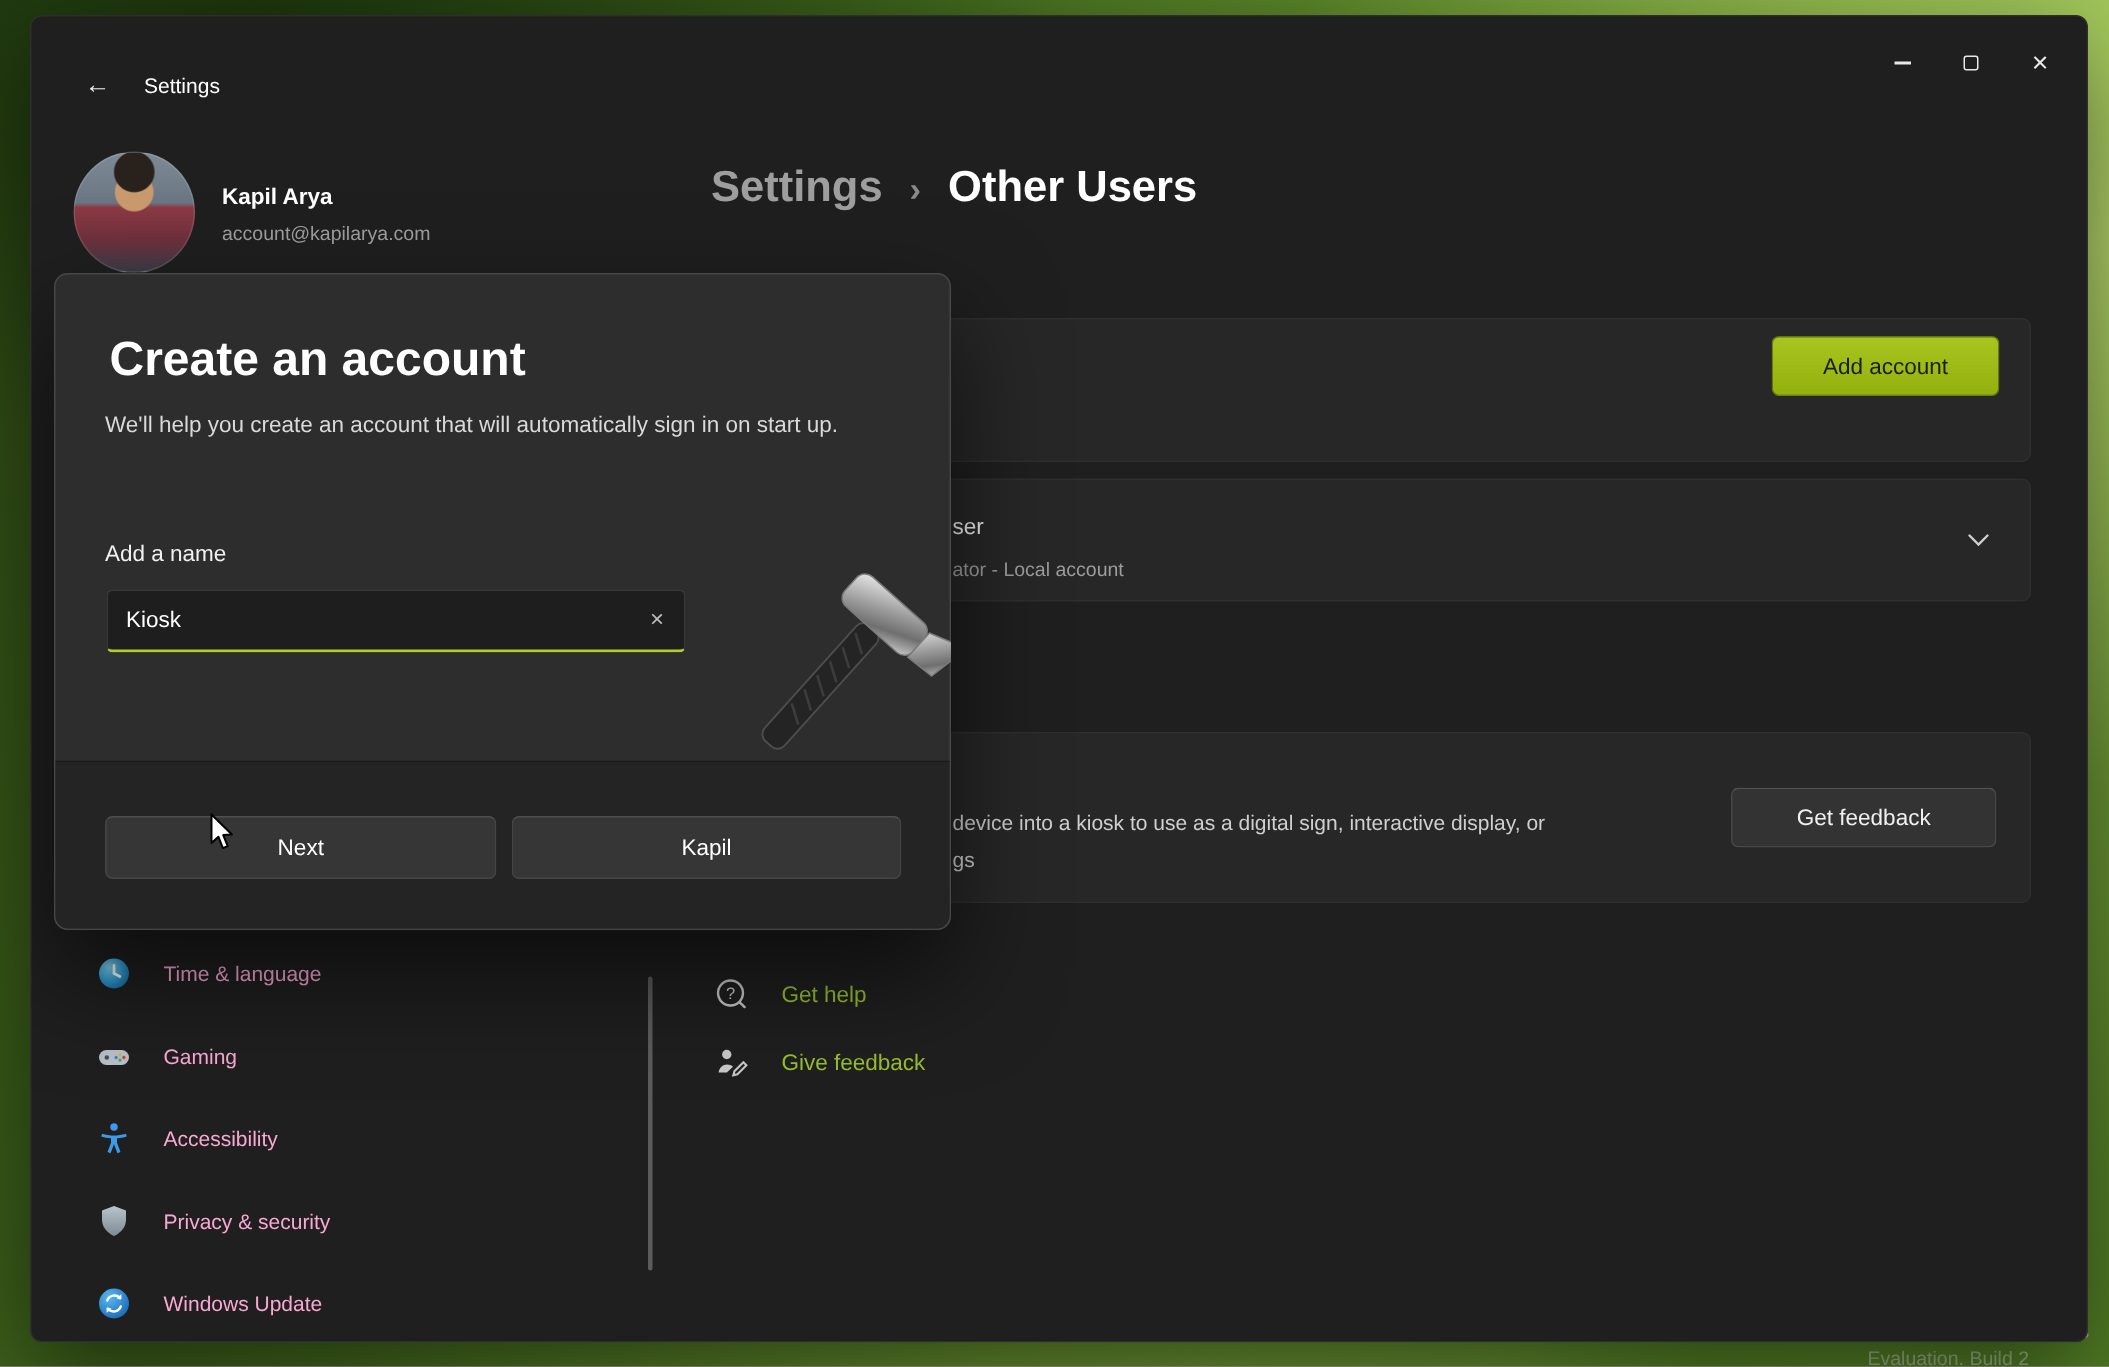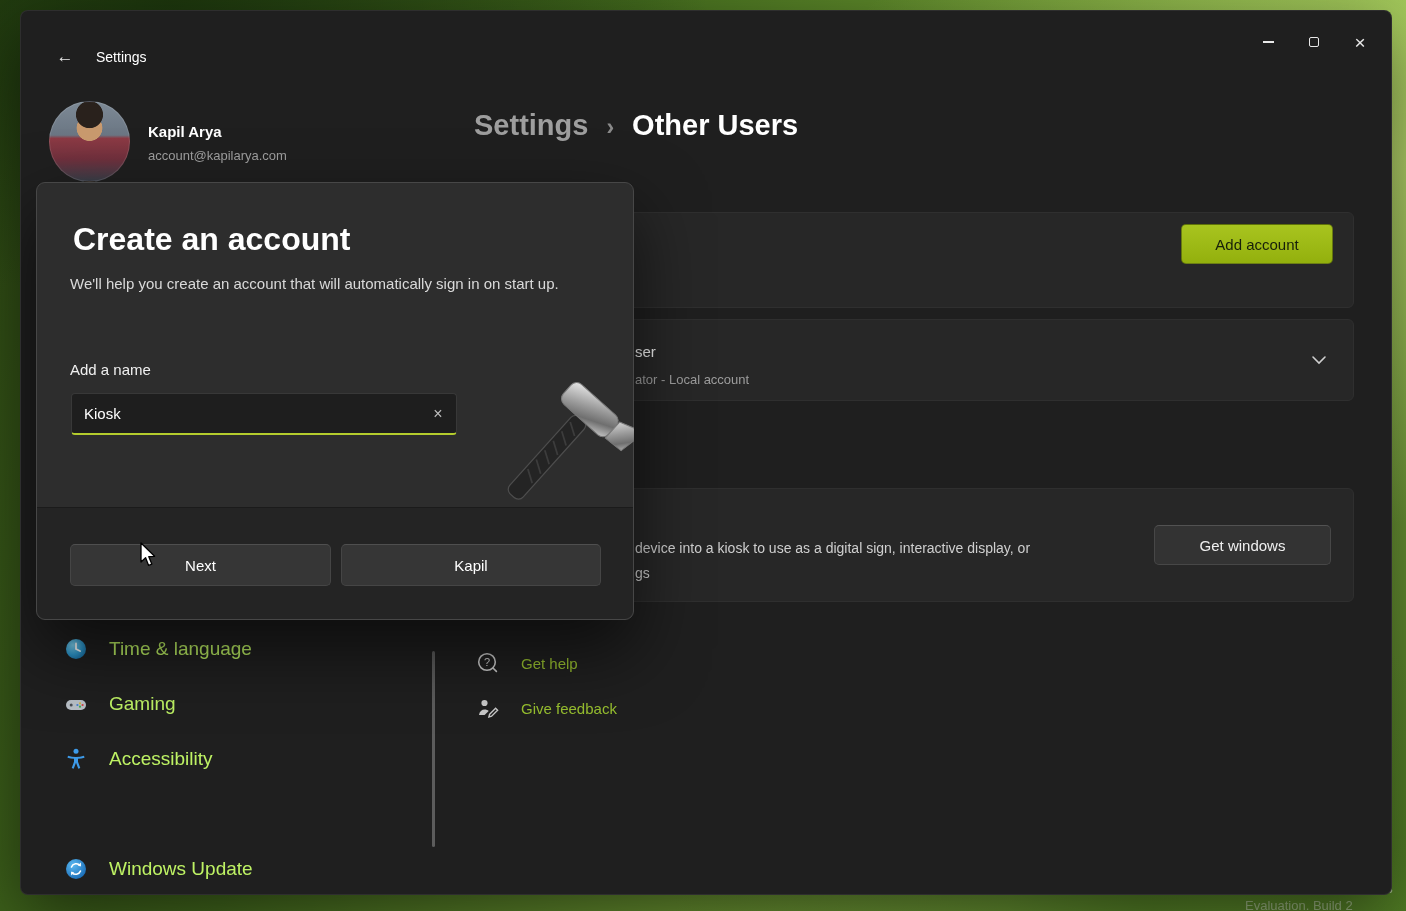--- a/index.html
+++ b/index.html
@@ -79,21 +79,21 @@
   
   .help-row { position:absolute; left:455px; height:30px; display:flex; align-items:center; gap:21px; cursor:pointer; }
   .help-get { top:637px; }
   .help-feedback { top:682px;text-align:right; }
   .help-label { font-size:15px; color:#97bf2f; }
 
   
   .nav-item { position:absolute; left:28px; width:382px; height:44px; border-radius:4px;
               display:flex; align-items:center; gap:21px; padding-left:15px; cursor:pointer; }
   .nav-0 { top:616px; } .nav-1 { top:671px; } .nav-2 { top:726px; } .nav-3 { top:781px; } .nav-4 { top:836px; }
-  .nav-label { font-size:19px; color:#bef264; }
+  .nav-label { font-size:14px; color:#f9a8d4; }
   .nav-icon { width:24px; height:24px; flex:0 0 24px; }
 
   .scrollbar { position:absolute; left:411px; top:640px; width:3px; height:196px; background:#5c5c5c; border-radius:2px; cursor:pointer; }
 
   
   .dialog {
     position:absolute; left:15px; top:171px; width:598px; height:438px;
     background:#2d2d2d; border:1px solid #474747; border-radius:9px;
     box-shadow:0 30px 70px rgba(0,0,0,.6); z-index:10;
   }
@@ -164,21 +164,21 @@
       <div class="user-title">ser</div>
       <div class="user-sub">ator - Local account</div>
       <svg class="chev-down" viewBox="0 0 16 10">
         <polyline points="2,2 8,8 14,2" fill="none" stroke="#cfcfcf" stroke-width="1.6" stroke-linecap="round"></polyline>
       </svg>
     </div>
 
     <div class="content-row row-kiosk">
       <div class="kiosk-line1">device into a kiosk to use as a digital sign, interactive display, or</div>
       <div class="kiosk-line2">gs</div>
-      <button class="btn-standard">Get windows</button>
+      <button class="btn-standard">Get feedback</button>
     </div>
 
     <div class="help-row help-get">
       <svg class="nav-icon" viewBox="0 0 24 24" width="22" height="22">
         <circle cx="11" cy="11" r="8.3" fill="none" stroke="#c9c9c9" stroke-width="1.6"></circle>
         <text x="11" y="15" font-size="11" fill="#c9c9c9" text-anchor="middle" font-family="sans-serif">?</text>
         <path d="M17.2 17.2l3.2 3.2" stroke="#c9c9c9" stroke-width="1.6" stroke-linecap="round"></path>
       </svg>
       <span class="help-label">Get help</span>
     </div>
@@ -215,20 +215,32 @@
         <circle cx="13.4" cy="13" r="1.1" fill="#3f7fd2"></circle>
       </svg>
       <span class="nav-label">Gaming</span>
     </div>
     <div class="nav-item nav-2">
       <svg class="nav-icon" viewBox="0 0 24 24" fill="#3d9ae8">
         <circle cx="12" cy="4.3" r="2.5"></circle>
         <path d="M4 8.8c2.7.8 5.3 1.2 8 1.2s5.3-.4 8-1.2l.5 1.9c-2.2.7-4.3 1-6.5 1.1v3l2.3 6.2-2 .8-2.3-6-2.3 6-2-.8 2.3-6.2v-3c-2.2-.1-4.3-.4-6.5-1.1z"></path>
       </svg>
       <span class="nav-label">Accessibility</span>
+    </div>
+    <div class="nav-item nav-3">
+      <svg class="nav-icon" viewBox="0 0 24 24">
+        <defs>
+            <linearGradient id="gShield" x1="0" y1="0" x2="0" y2="1">
+          <stop offset="0" stop-color="#b9c4cc"></stop>
+              <stop offset="1" stop-color="#7d8b96"></stop>
+        </linearGradient>
+          </defs>
+        <path d="M12 2l8 3v6c0 5-3.2 8.8-8 11-4.8-2.2-8-6-8-11V5z" fill="url(#gShield)"></path>
+      </svg>
+      <span class="nav-label">Privacy &amp; security</span>
     </div>
     <div class="nav-item nav-4">
       <svg class="nav-icon" viewBox="0 0 24 24">
         <defs>
             <radialGradient id="gUpdate" cx="35%" cy="30%" r="80%">
           <stop offset="0" stop-color="#5ab8f0"></stop>
               <stop offset="1" stop-color="#1668b4"></stop>
         </radialGradient>
           </defs>
         <circle cx="12" cy="12" r="10" fill="url(#gUpdate)"></circle>

